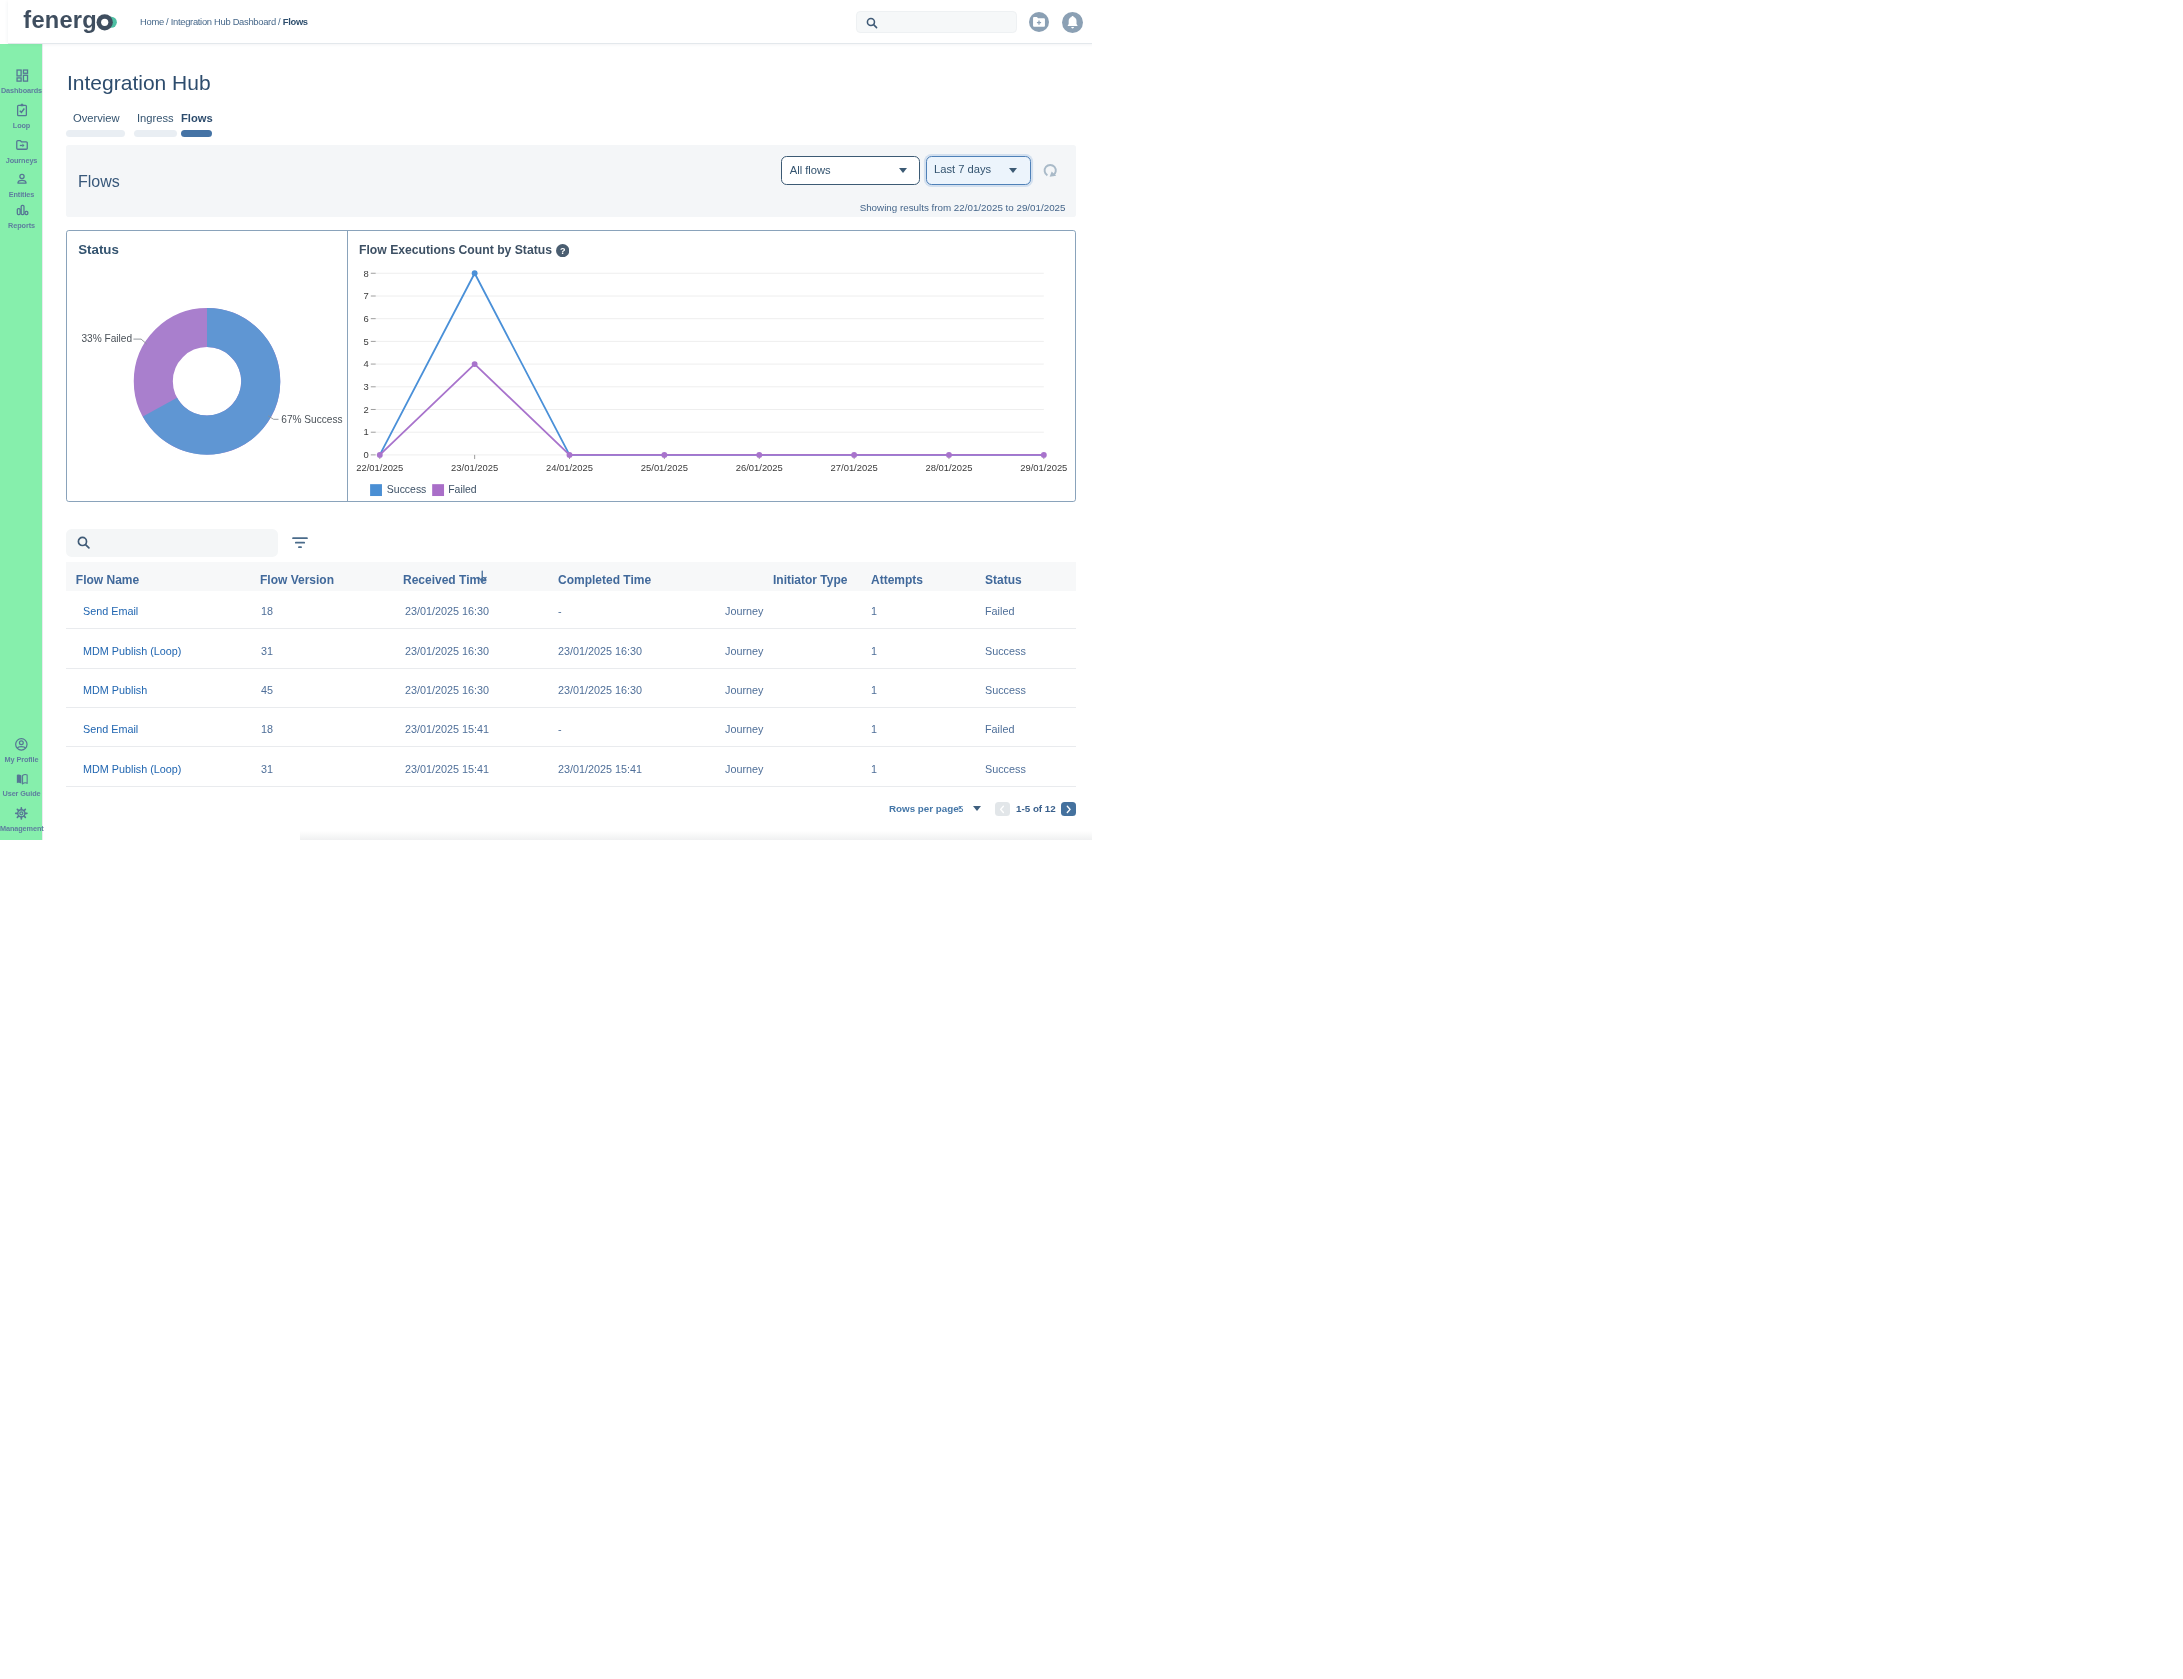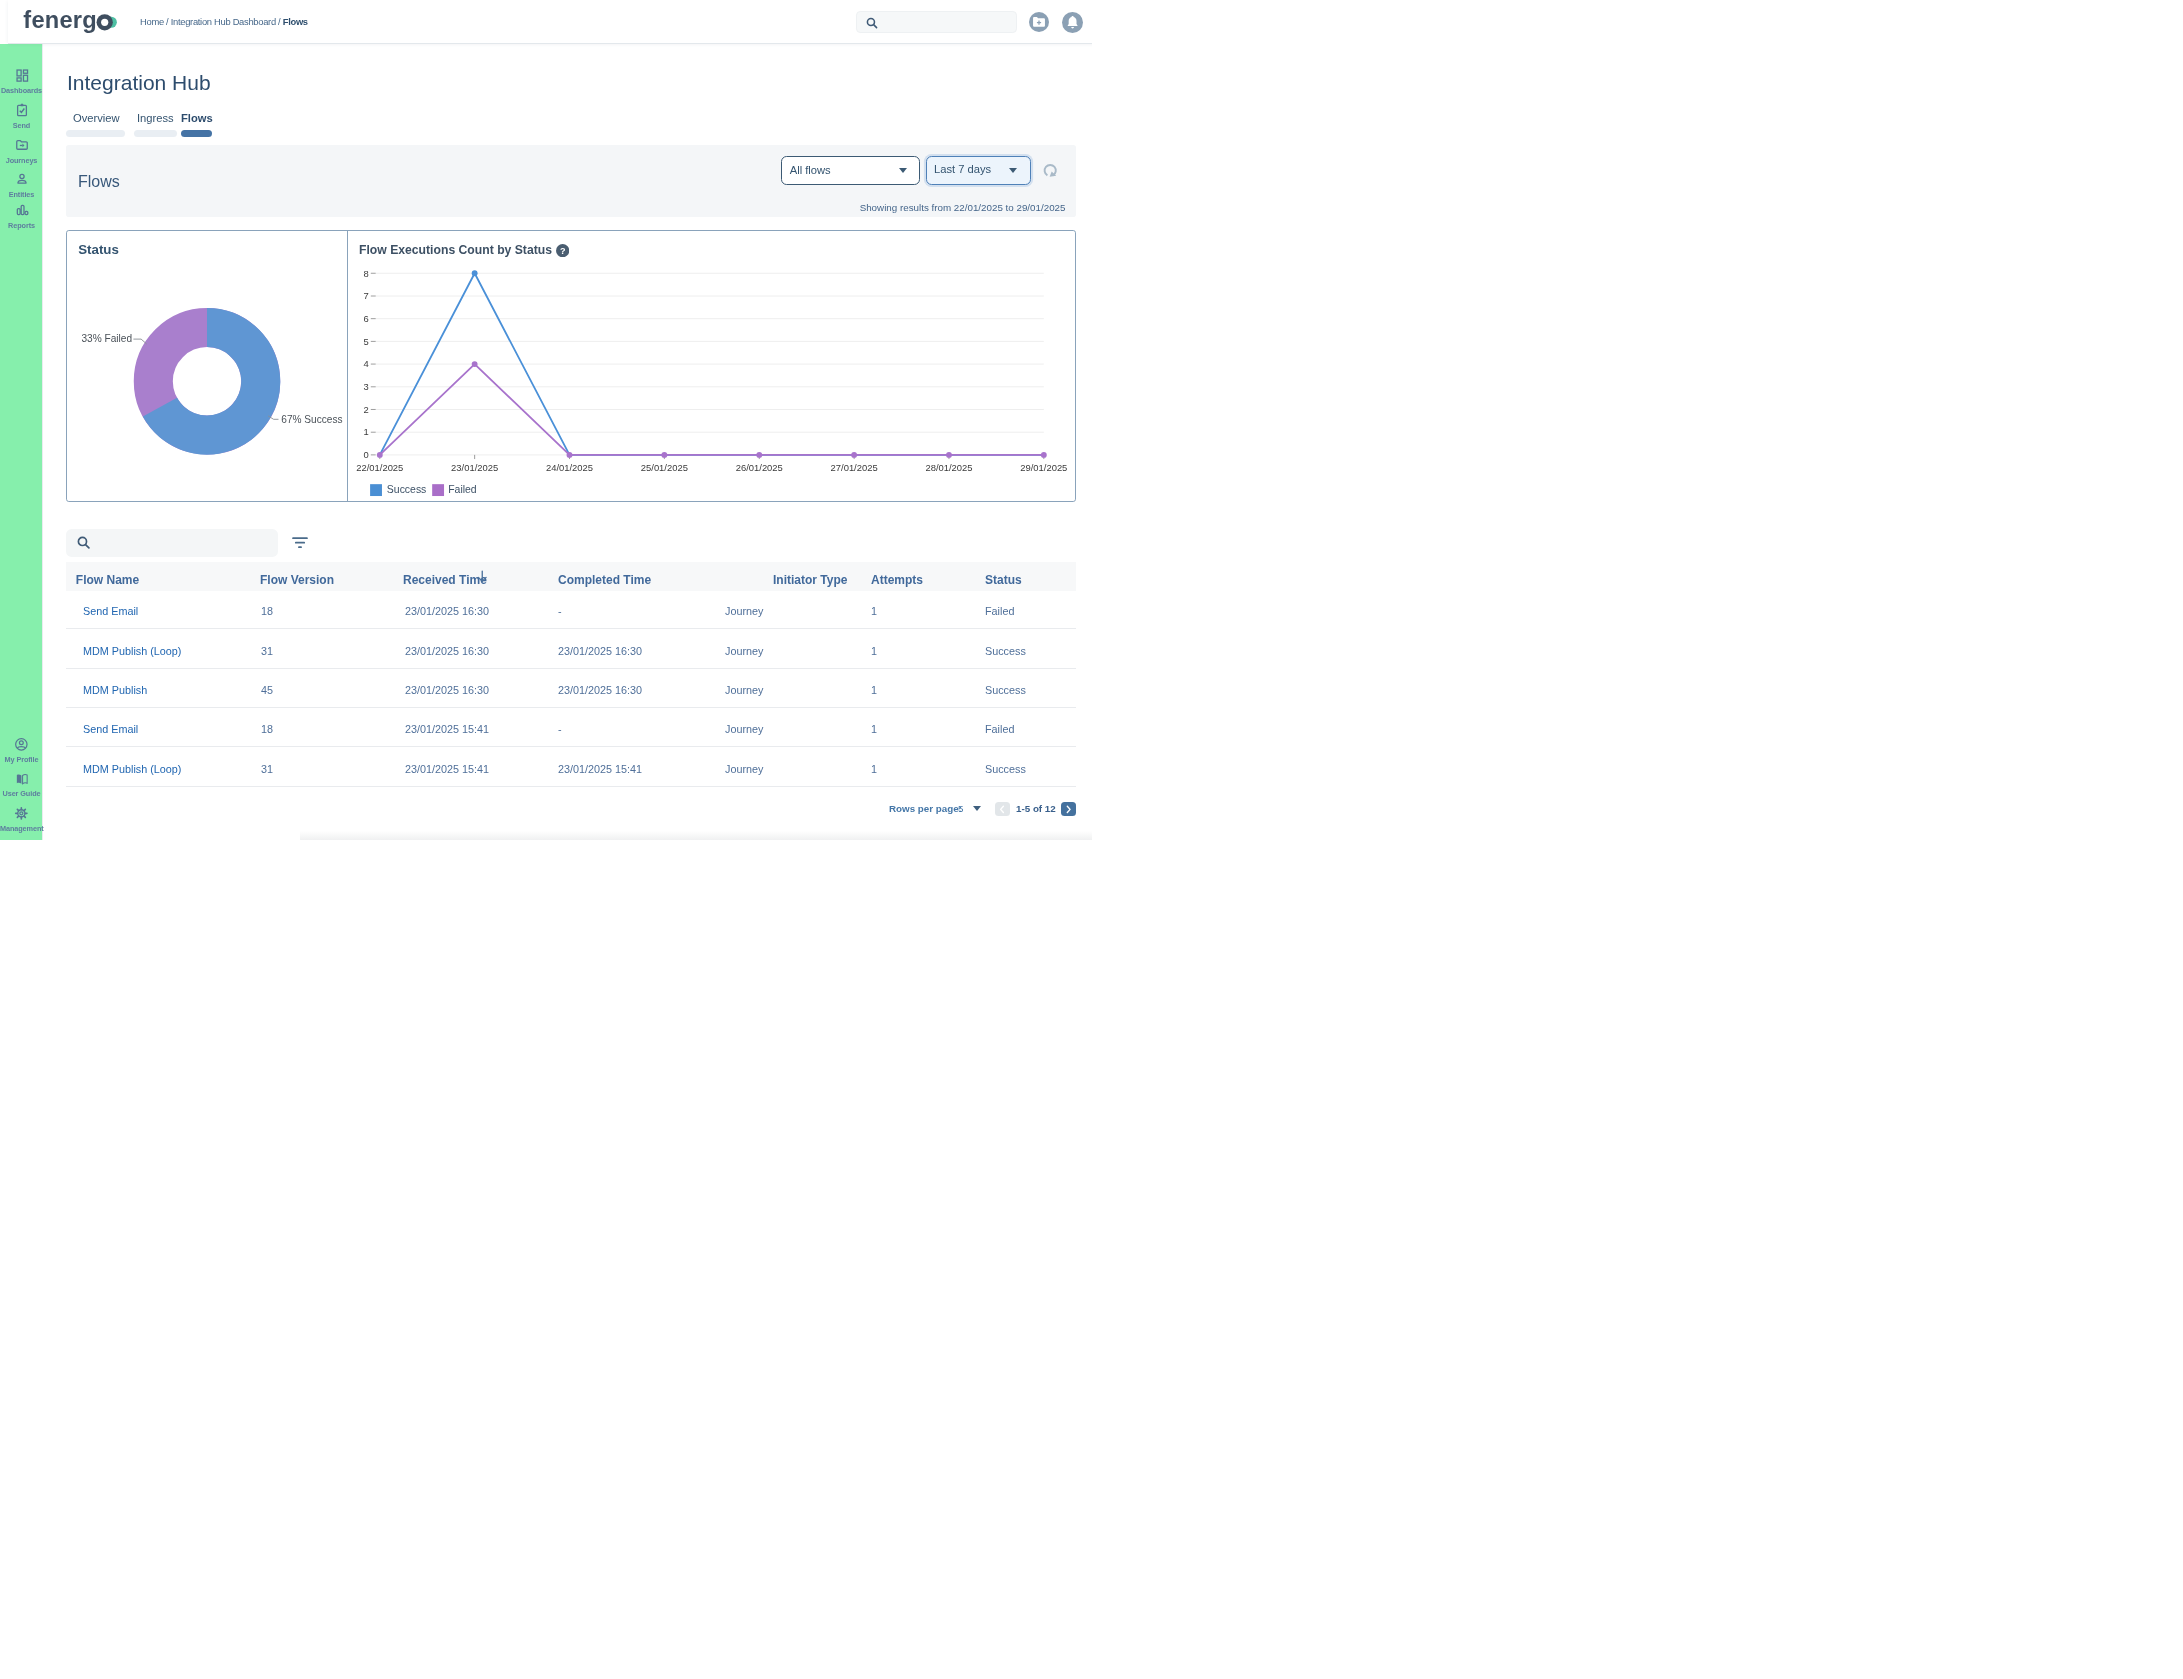--- a/index.html
+++ b/index.html
@@ -60,21 +60,21 @@
       </svg>
       <div class="lbl">Dashboards</div>
     </div>
     <div class="sbitem" style="top:59px;">
       <svg width="14" height="14" viewBox="0 0 24 24" fill="none" stroke="#567694" stroke-width="2.2">
         <rect x="4.5" y="4" width="15" height="17.5" rx="1.5"></rect>
         <rect x="9.5" y="2.2" width="5" height="3.4" rx="1" fill="#567694" stroke="none"></rect>
         <circle cx="12" cy="2.4" r="1.4" fill="#567694" stroke="none"></circle>
         <path d="M8.2 13.2 L11 16 L16 9.5" stroke-width="2.4"></path>
       </svg>
-      <div class="lbl">Send</div>
+      <div class="lbl">Loop</div>
     </div>
     <div class="sbitem" style="top:94px;">
       <svg width="14" height="14" viewBox="0 0 24 24" fill="none" stroke="#567694" stroke-width="2.2">
         <path d="M3 17.5 V6.3 A1.8 1.8 0 0 1 4.8 4.5 H9 L11 6.5 H19.2 A1.8 1.8 0 0 1 21 8.3 V17.5 A1.8 1.8 0 0 1 19.2 19.3 H4.8 A1.8 1.8 0 0 1 3 17.5 Z"></path>
         <path d="M8.3 12.8 H13"></path>
         <path d="M12.8 9.6 L16.2 12.8 L12.8 16 Z" fill="#567694" stroke="none"></path>
       </svg>
       <div class="lbl">Journeys</div>
     </div>
     <div class="sbitem" style="top:128px;">

